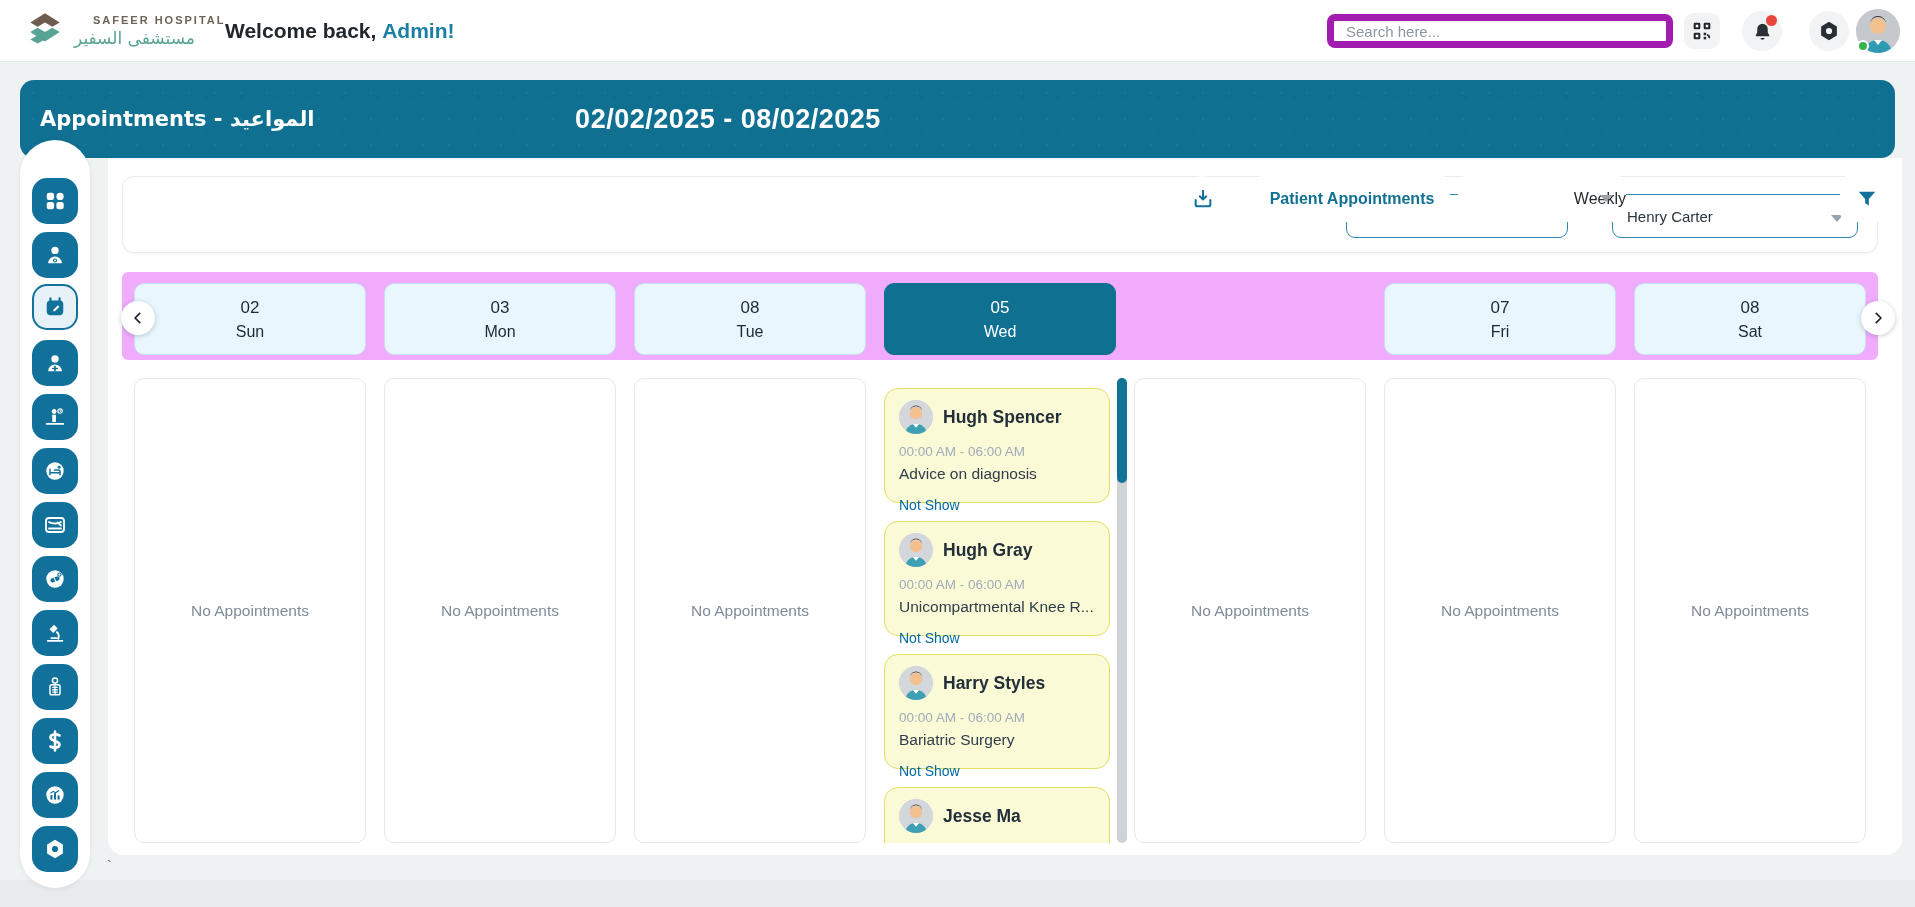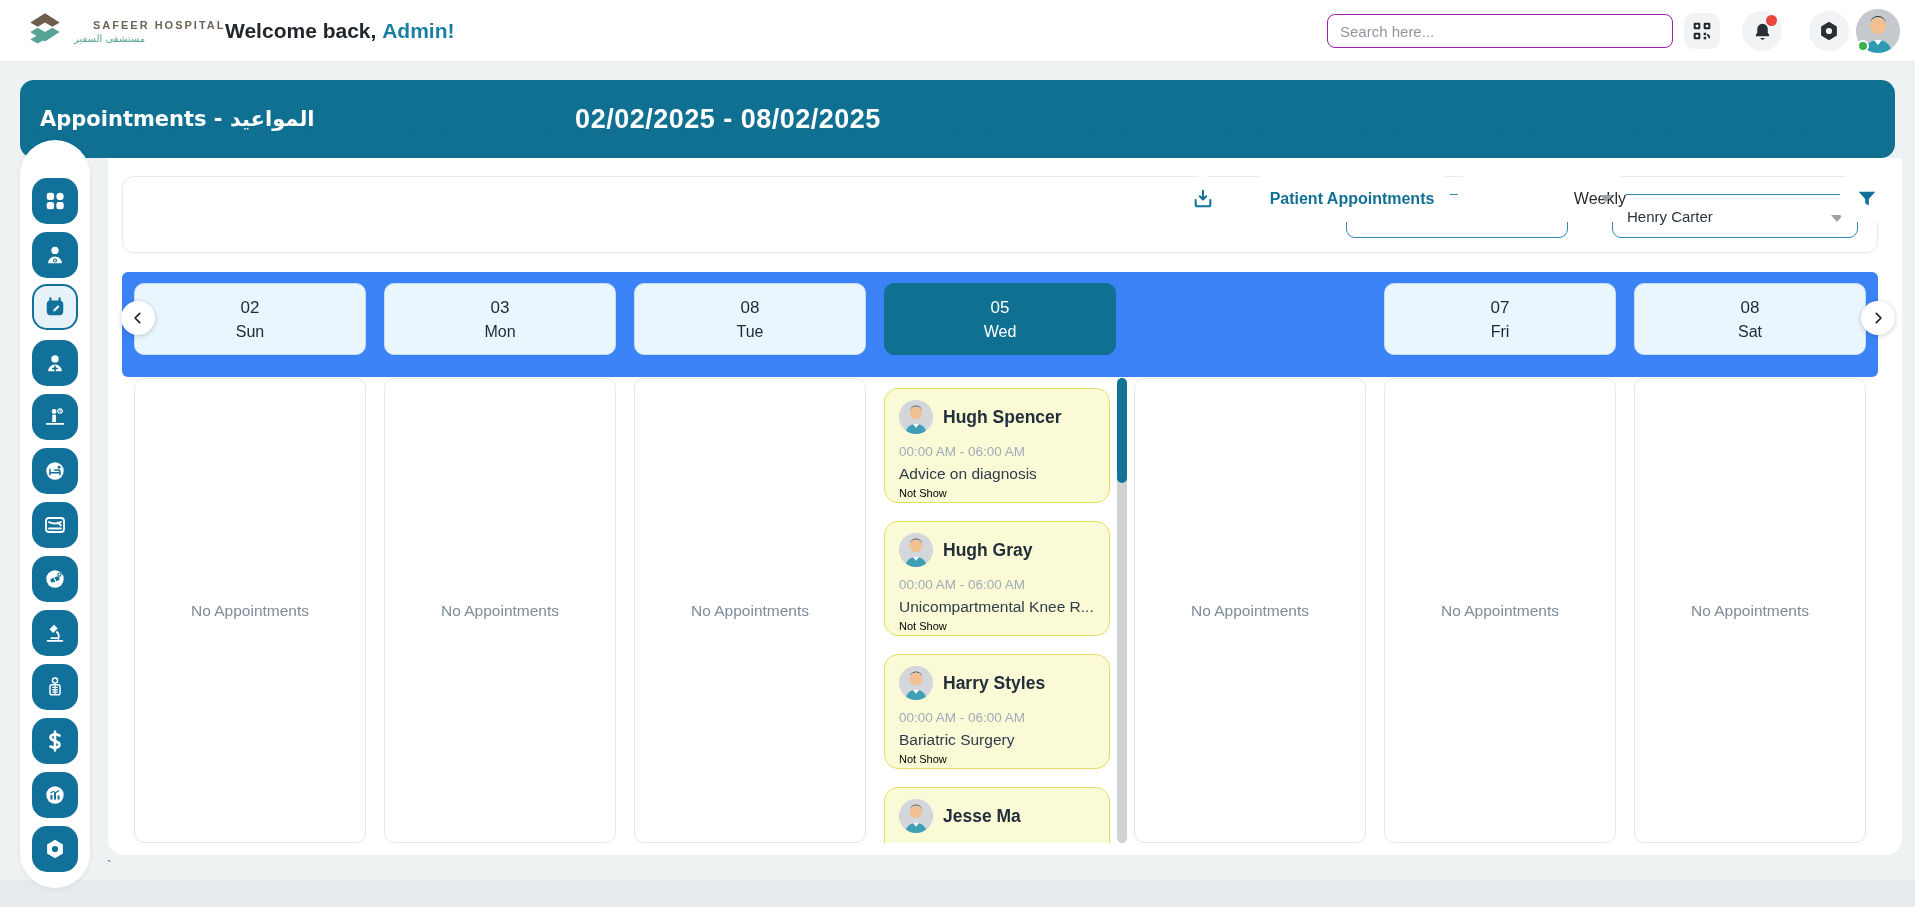--- a/index.html
+++ b/index.html
@@ -4,24 +4,24 @@
 <style>
   * { margin:0; padding:0; box-sizing:border-box; }
   html,body { width:1915px; height:907px; overflow:hidden; }
   body { background:#eff2f3; font-family:"Liberation Sans",sans-serif; color:#222e3a; position:relative; }
   .ar { font-family:"DejaVu Sans",sans-serif; }
 
   
   .navbar { position:absolute; left:0; top:0; width:1915px; height:62px; background:#fff; border-bottom:1px solid #e7eaec; z-index:5; }
   .logo { position:absolute; left:24px; top:10px; display:flex; align-items:center; gap:8px; }
   .logo-text .en { font-size:11px; font-weight:bold; letter-spacing:2px; color:#6e6357;margin-left:19px; }
-  .logo-text .arline { font-size:10px; color:#57a394; margin-top:2px; }
+  .logo-text .arline { font-size:17px; color:#57a394; margin-top:2px; }
   .welcome { position:absolute; left:225px; top:0; height:62px; line-height:62px; font-size:21px; font-weight:bold; color:#22272c; }
   .welcome .admin { color:#1b7fa4; }
-  .search { position:absolute; left:1327px; top:14px; width:346px; height:34px; border:1px solid #a21caf; border-radius:8px; padding:0 12px; font-size:15px; color:#394450; outline:none; background:#fff; font-family:"Liberation Sans",sans-serif; }
+  .search { position:absolute; left:1327px; top:14px; width:346px; height:34px; border:7px solid #a21caf; border-radius:8px; padding:0 12px; font-size:15px; color:#394450; outline:none; background:#fff; font-family:"Liberation Sans",sans-serif; }
   .search::placeholder { color:#8f979e; }
   .chip { position:absolute; background:#f1f3f5; display:flex; align-items:center; justify-content:center; }
   .chip-qr { left:1684px; top:13px; width:36px; height:36px; border-radius:10px; }
   .chip-bell { left:1742px; top:11px; width:40px; height:40px; border-radius:50%; }
   .chip-gear { left:1809px; top:11px; width:40px; height:40px; border-radius:50%; }
   .red-dot { position:absolute; right:5px; top:4px; width:11px; height:11px; border-radius:50%; background:#e8453c; }
   .avatar { position:absolute; left:1856px; top:9px; width:44px; height:44px; border-radius:50%; background:#c9cdd2; overflow:hidden; }
   .online-dot { position:absolute; left:1857px; top:40px; width:12px; height:12px; border-radius:50%; background:#38b24a; border:2px solid #fff; z-index:6; }
 
   
@@ -44,40 +44,40 @@
   .sb-item.active { background:#e7f1f8; border:2px solid #11719a; }
 
   
   .main-panel { position:absolute; left:108px; top:158px; width:1794px; height:697px; background:#fff; border-radius:0 0 16px 16px; z-index:1; }
   .filter-card { position:absolute; left:122px; top:176px; width:1756px; height:77px; background:#fff; border:1px solid #e9ebed; border-radius:12px; box-shadow:0 1px 3px rgba(40,60,80,.05); z-index:2; }
   .f-select { position:absolute; top:17px; height:44px; border:1.5px solid #2d8ab0; border-radius:9px; background:#fff; display:flex; align-items:center; padding-left:14px; font-size:15px; color:#2a343d; cursor:pointer; }
   .f-dept { left:1223px; width:222px; }
   .f-doc { left:1489px; width:246px; }
 
   
-  .day-strip { position:absolute; left:122px; top:272px; width:1756px; height:105px; background:#3b82f6; border-radius:6px; z-index:2; }
+  .day-strip { position:absolute; left:122px; top:272px; width:1756px; height:88px; background:#f0abfc; border-radius:6px; z-index:2; }
   .day-card { position:absolute; top:11px; width:232px; height:72px; background:#e9f6fd; border:1px solid #c6e0ef; border-radius:10px; display:flex; flex-direction:column; align-items:center; justify-content:center; gap:5px; color:#1d2935; cursor:pointer; }
   .day-card .num { font-size:17px; font-weight:500; }
   .day-card .dow { font-size:16px; }
   .day-card.selected { background:#0f7092; border-color:#0f7092; color:#fff; }
   .wk-nav { position:absolute; width:34px; height:34px; border-radius:50%; background:#fff; box-shadow:0 1px 5px rgba(30,50,70,.25); display:flex; align-items:center; justify-content:center; top:301px; cursor:pointer; z-index:3; }
   .wk-prev { left:121px; } .wk-next { left:1861px; }
 
   
   .col { position:absolute; top:378px; width:232px; height:465px; z-index:2; }
   .col-empty { background:#fff; border:1px solid #e6e8ea; border-radius:10px; display:flex; align-items:center; justify-content:center; }
   .col-empty span { color:#7e8b98; font-size:15.5px; }
   .col-appts { overflow:hidden; }
   .appt-card { position:absolute; left:0; width:226px; height:115px; background:#fbfad6; border:1.5px solid #e4df62; border-radius:14px; padding:11px 14px; cursor:pointer; }
   .appt-head { display:flex; align-items:center; gap:10px; }
   .appt-name { font-size:17.5px; font-weight:bold; color:#222e3a; }
   .p-avatar { width:34px; height:34px; border-radius:50%; background:#d7dade; overflow:hidden; flex:none; }
   .appt-time { font-size:13.5px; color:#a0acba; margin-top:10px; }
   .appt-treat { font-size:15.5px; font-weight:500; color:#2f3c4a; margin-top:6px; white-space:nowrap; overflow:hidden; }
-  .appt-status { font-size:11px; color:#000000; margin-top:4px; }
+  .appt-status { font-size:14px; color:#0369a1; margin-top:14px; }
   .v-track { position:absolute; left:1117px; top:378px; width:10px; height:465px; background:#cfd3d6; border-radius:5px; z-index:2; }
   .v-thumb { position:absolute; left:0; top:0; width:10px; height:105px; background:#127395; border-radius:5px; }
 
   .bottom-strip { position:absolute; left:0; top:880px; width:1915px; height:27px; background:#e8ebed; }
   .stray { position:absolute; left:107px; top:858px; font-size:14px; color:#4a5a68; z-index:3; }
 </style>
 </head>
 <body>
 
 <div class="navbar">

